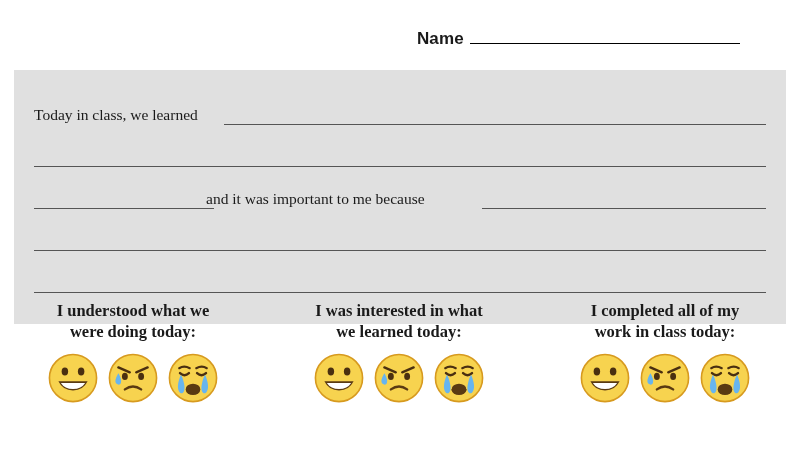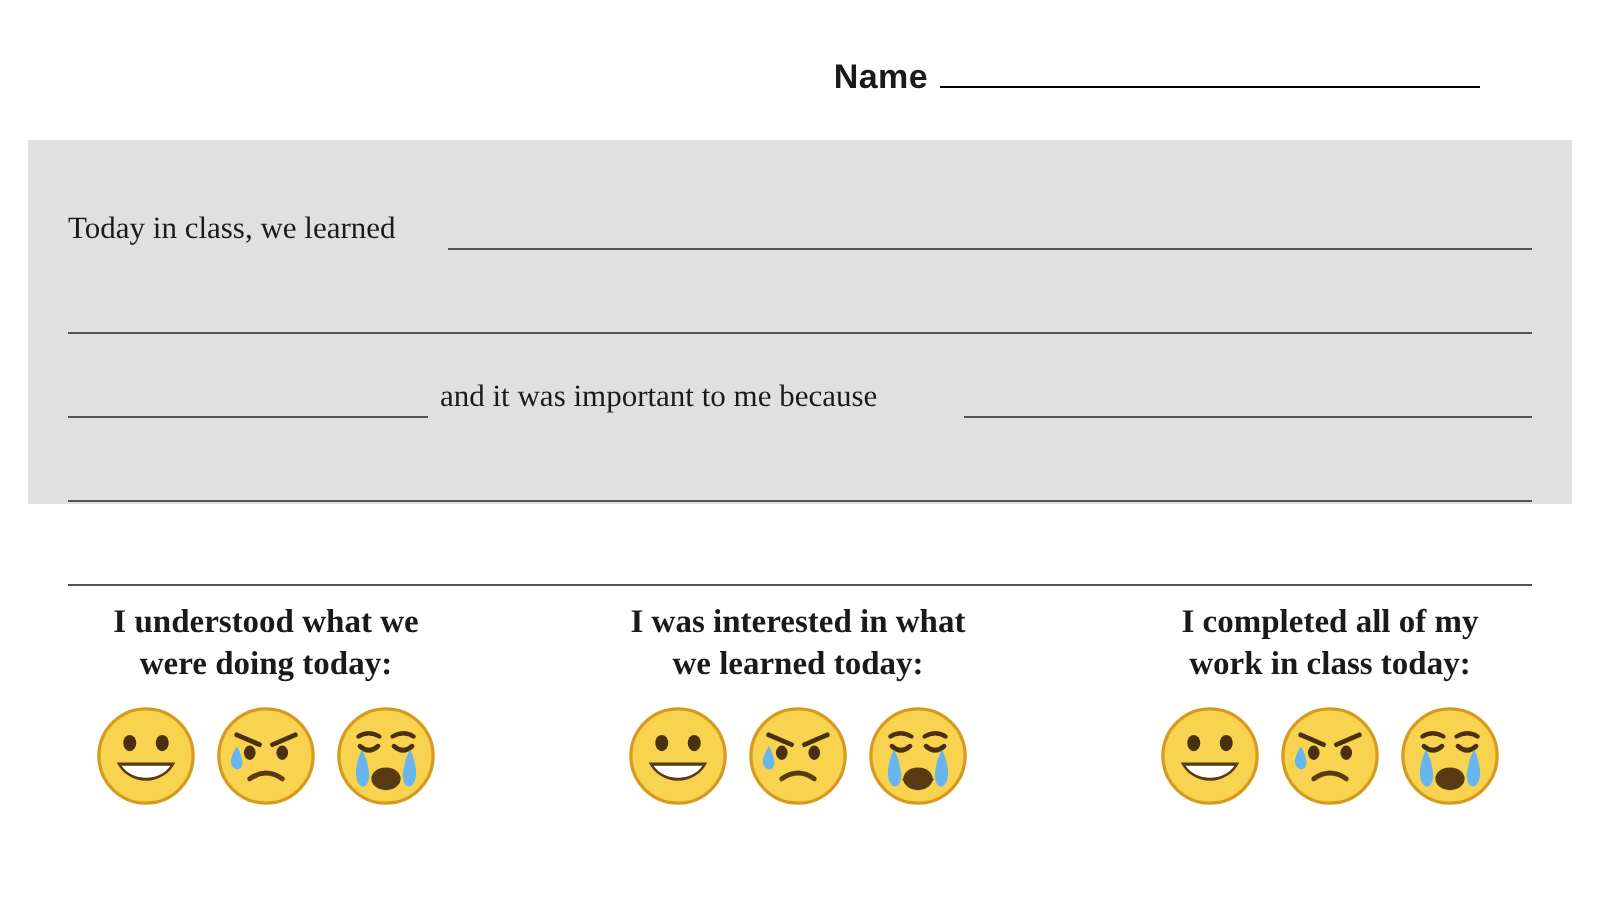--- a/index.html
+++ b/index.html
@@ -47,21 +47,21 @@
     border-bottom: 1.6px solid #000;
     height: 15px;
   }
 
   
   .gray-box {
     position: absolute;
     left: 14px;
     top: 70px;
     width: 772px;
-    height: 182px;
+    height: 254px;
     background: #e0e0e0;
     box-sizing: border-box;
     text-align: center;
   }
   .gray-inner {
     position: absolute;
     left: 20px;
     top: 16px;
     right: 20px;
     bottom: 10px;
@@ -84,21 +84,21 @@
     height: 1px;
   }
 
   
   .l1-txt { left: 0; }
   .l1-rule { left: 190px; right: 0; }
   
   .l2-rule { left: 0; right: 0; }
   
   .l3-rule-a { left: 0; width: 180px; }
-  .l3-txt { left: 186px; }
+  .l3-txt { left: 172px; }
   .l3-rule-b { left: 448px; right: 0; }
   
   .l4-rule { left: 0; right: 0; }
   .l5-rule { left: 0; right: 0; }
 
   
   .ratings {
     position: absolute;
     left: 0;
     top: 300px;

